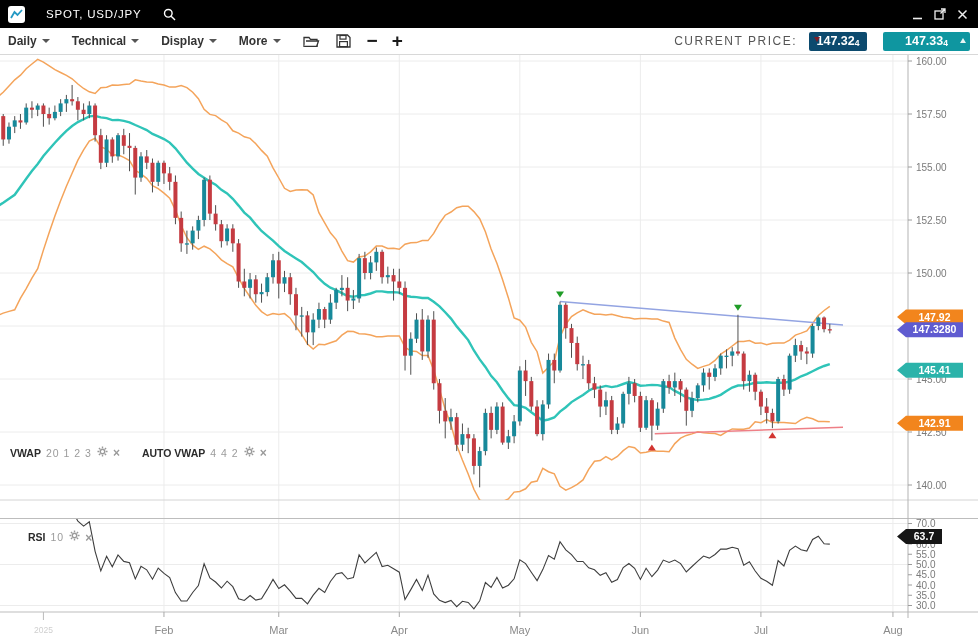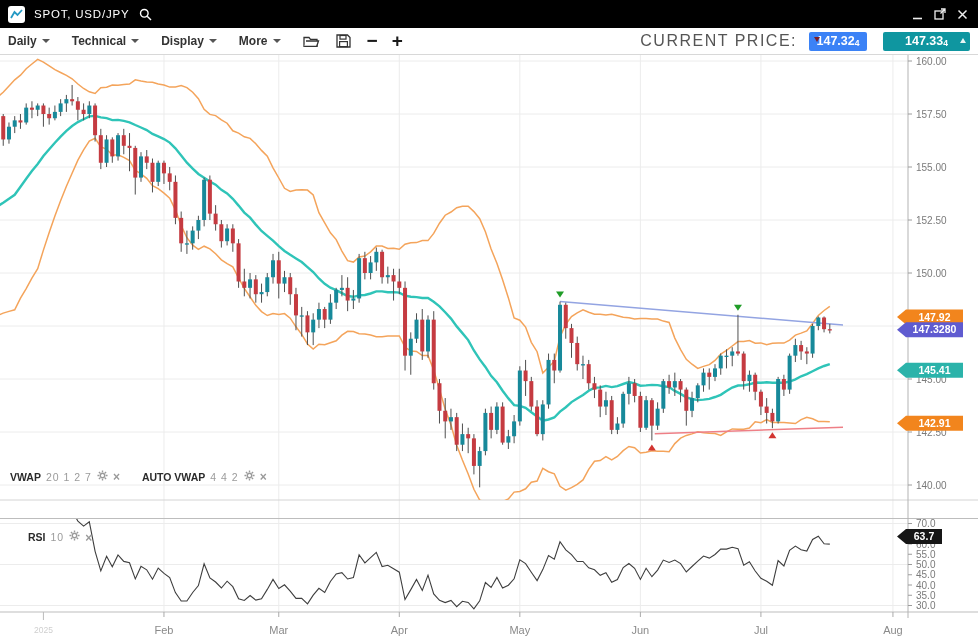--- a/index.html
+++ b/index.html
@@ -1,53 +1,53 @@
 <!DOCTYPE html>
 <html><head>
 <meta charset="utf-8">
 <style>
   * { margin:0; padding:0; box-sizing:border-box; }
   html,body { width:978px; height:640px; overflow:hidden; background:#fff;
               font-family:"Liberation Sans", sans-serif; }
   
   .titlebar { position:absolute; top:0; left:0; width:978px; height:28px; background:#000;
-              display:flex; align-items:center; padding:0 8px; z-index:30; }
+              display:flex; align-items:center; padding:0 8px; z-index:30;gap:12px; }
   .app-logo { width:17px; height:17px; background:#fff; border-radius:3px; margin-right:9px;
               display:flex; align-items:center; justify-content:center; }
   .titlebar-title { color:#fff; font-size:11.5px; letter-spacing:.8px; margin-right:10px; }
   .tb-icon { display:flex; align-items:center; justify-content:center; }
   .win-controls { margin-left:auto; display:flex; align-items:center; gap:11px; padding-right:2px; }
   
   .toolbar { position:absolute; top:28px; left:0; width:978px; height:27px; background:#fff;
              border-bottom:1px solid #d8d8d8; display:flex; align-items:center; padding:1px 8px; z-index:30; }
   .menu-btn { display:flex; align-items:center; gap:5px; font-size:12px; font-weight:bold; color:#333;
               margin-right:22px; cursor:pointer; }
   .caret { width:0; height:0; border:4px solid transparent; border-top-color:#555; margin-top:4px; }
   .tool-icon { margin-right:16px; display:flex; align-items:center; cursor:pointer; }
   .zoom-btn { font-size:19px; font-weight:bold; color:#1a1a1a; margin-right:14px; line-height:16px; cursor:pointer; }
   .toolbar-right { margin-left:auto; display:flex; align-items:center; }
-  .current-price-label { font-size:16px; color:#555; letter-spacing:1.5px; margin-right:12px; }
+  .current-price-label { font-size:12px; color:#555; letter-spacing:1.5px; margin-right:12px; }
   .price-badge { position:relative; width:58px; height:19px; border-radius:2px; color:#fff;
                  font-size:12.5px; font-weight:bold; display:flex; align-items:center; justify-content:center; }
   .price-badge .pip { font-size:8.5px; margin-top:3px; }
-  .badge-sell { background:#3b82f6; margin-right:16px; }
+  .badge-sell { background:#0c4a6e; margin-right:16px; }
   .badge-buy  { background:#0f96a0; width:87px; }
   .arr-down { position:absolute; left:5px; top:5px; width:0; height:0;
               border:3.5px solid transparent; border-top:5px solid #7c1d28; }
   .arr-up   { position:absolute; right:4px; top:3px; width:0; height:0;
               border:3.5px solid transparent; border-bottom:5px solid #e8f6f5; }
   
   #chart-svg { position:absolute; top:55px; left:0; z-index:1; }
   .legend { position:absolute; z-index:20; display:flex; align-items:center; gap:5px;
             font-size:10.5px; white-space:nowrap; }
   .legend .ind-name { font-weight:bold; color:#2b2b2b; }
   .legend .ind-params { color:#9b9b9b; letter-spacing:1px; }
   .legend .close-x { color:#9a9a9a; font-weight:bold; font-size:12px; cursor:pointer; line-height:10px; }
   .legend .gap { width:12px; }
-  #legend-main { top:470px; left:10px;justify-content:space-between; }
+  #legend-main { top:446px; left:10px;justify-content:space-between; }
   #legend-rsi  { top:530px; left:28px;align-items:flex-end; }
 </style>
 </head>
 <body>
 
 <div class="titlebar">
   <span class="app-logo">
     <svg width="13" height="11" viewBox="0 0 13 11">
         <polyline points="1,9 4.5,3 7.5,6 12,1" fill="none" stroke="#2499c4" stroke-width="1.8"></polyline>
       </svg>
@@ -537,21 +537,21 @@
       <text x="934.5" y="371.80800000000005" text-anchor="middle" fill="#fff" font-size="10.5" font-weight="bold" font-family="Liberation Sans, sans-serif">142.91</text>
     </g>
     <g>
       <polygon points="897,481.415 906,473.915 942,473.915 942,488.915 906,488.915" fill="#161616"></polygon>
       <text x="924" y="484.915" text-anchor="middle" fill="#fff" font-size="10.5" font-weight="bold" font-family="Liberation Sans, sans-serif">63.7</text>
     </g>
   </svg>
 
 <div class="legend" id="legend-main">
   <span class="ind-name">VWAP</span>
-  <span class="ind-params">20 1 2 7</span>
+  <span class="ind-params">20 1 2 3</span>
   <span>
     <svg width="11" height="11" viewBox="0 0 12 12">
         <g stroke="#9a9a9a" stroke-width="1.5" fill="none">
           <circle cx="6" cy="6" r="2.4"></circle>
           <path d="M6 .5v2M6 9.5v2M.5 6h2M9.5 6h2M2.1 2.1l1.4 1.4M8.5 8.5l1.4 1.4M9.9 2.1L8.5 3.5M3.5 8.5L2.1 9.9"></path>
         </g>
       </svg>
   </span>
   <span class="close-x">×</span>
   <span class="gap"></span>

